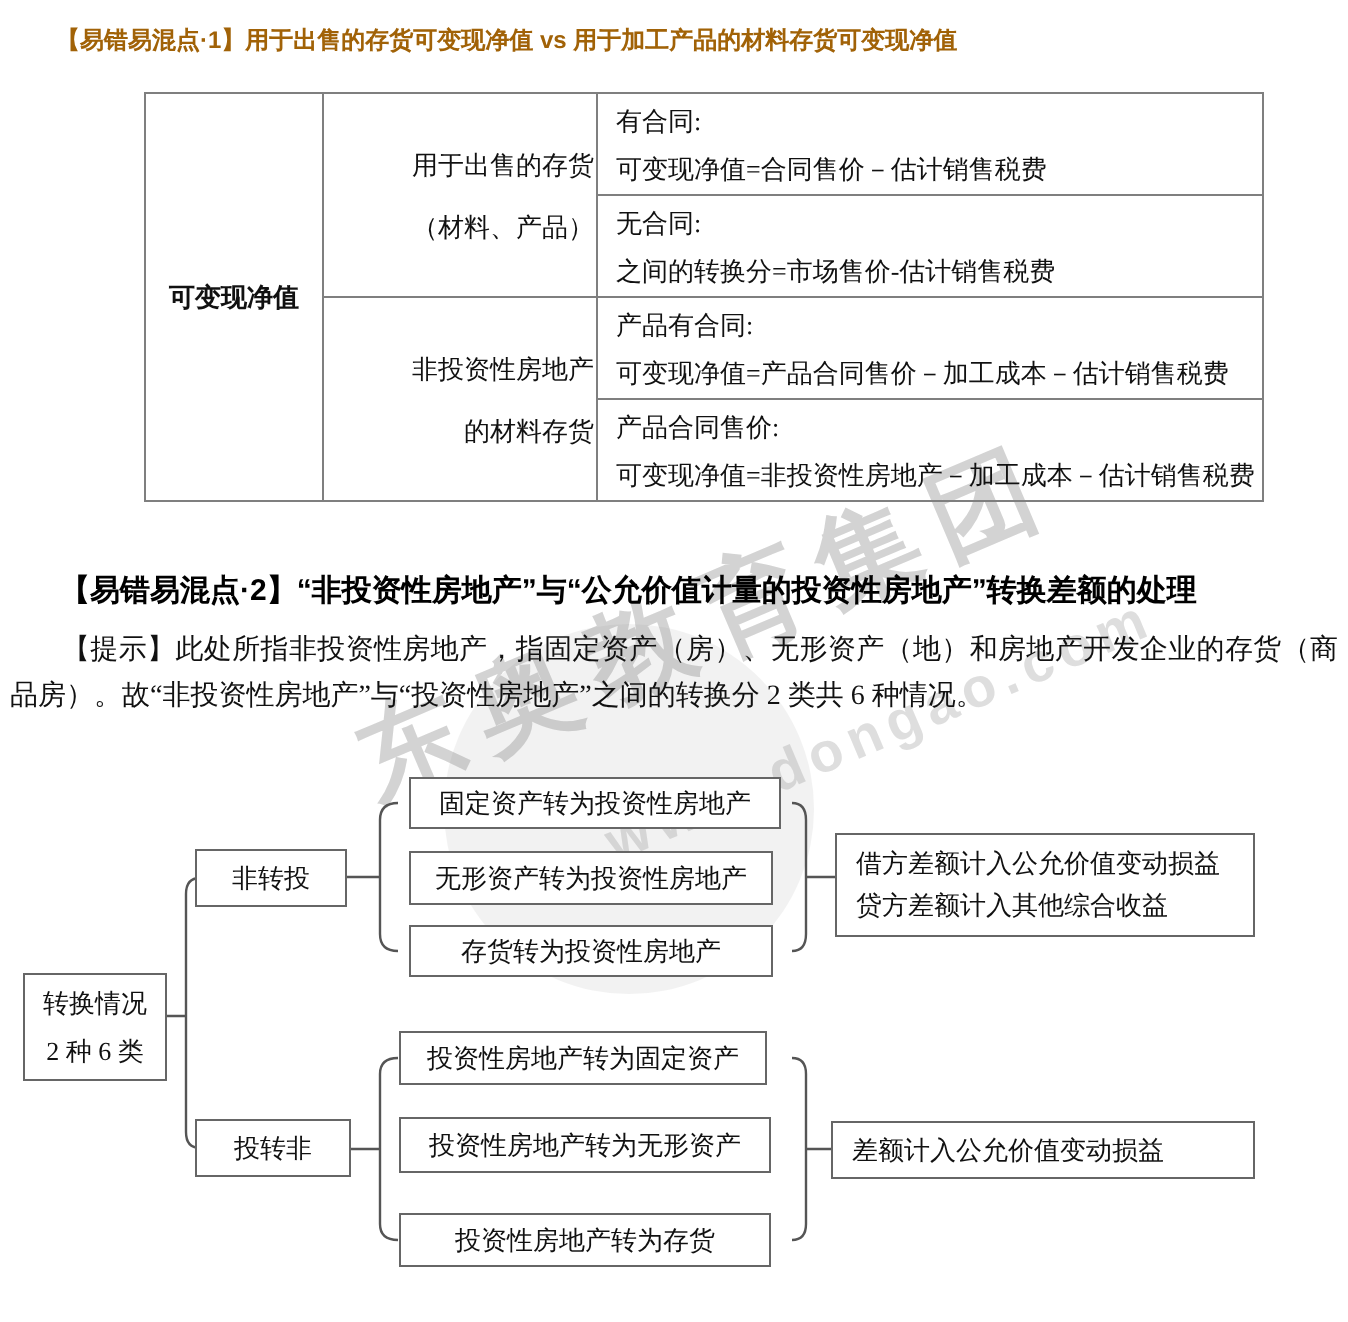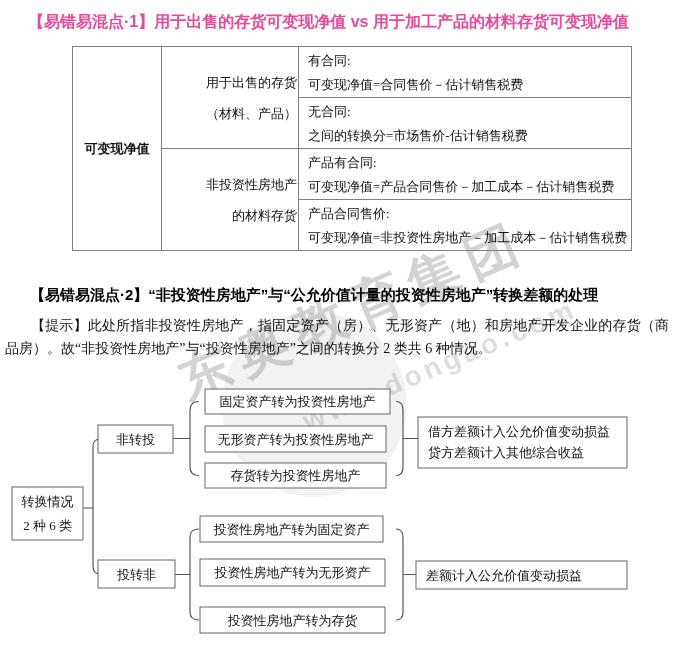--- a/index.html
+++ b/index.html
@@ -8,21 +8,21 @@
     font-family:"Liberation Serif","DejaVu Serif",serif;color:#111;
   }
   .layer-content{position:absolute;inset:0;z-index:1;}
   
   .wm{position:absolute;z-index:0;pointer-events:none;font-family:"Liberation Sans","DejaVu Sans",sans-serif;font-weight:700;white-space:nowrap;}
   .wm-circle{position:absolute;z-index:0;left:222px;top:312px;width:185px;height:185px;border-radius:50%;background:rgba(205,205,205,0.25);}
   .wm-cn{left:168px;top:352px;font-size:52px;letter-spacing:10px;color:rgba(140,140,140,0.38);transform:rotate(-23deg);transform-origin:left top;}
   .wm-en{left:298px;top:408px;font-size:28px;letter-spacing:4px;color:rgba(160,160,160,0.35);transform:rotate(-23deg);transform-origin:left top;}
   
   .h1{position:absolute;left:28px;top:12px;width:640px;font-family:"Liberation Sans","DejaVu Sans",sans-serif;
-      font-weight:700;font-size:16px;color:#ec4899;white-space:nowrap;}
+      font-weight:700;font-size:12px;color:#a16207;white-space:nowrap;}
   .h2{position:absolute;left:30px;top:286px;width:640px;font-family:Liberation Sans, sans-serif;
       font-weight:700;font-size:15px;color:#000;white-space:nowrap;}
   
   .note{position:absolute;left:5px;top:314px;width:664px;font-size:14px;line-height:23px;
         text-align:justify;text-indent:26px;color:#111;}
   
   .nrv-table{position:absolute;left:72px;top:46px;border-collapse:collapse;table-layout:fixed;font-size:13px;color:#111;}
   .nrv-table td{border:1px solid #7f7f7f;box-sizing:border-box;}
   .nrv-table td.c1{width:89px;text-align:center;vertical-align:middle;font-weight:700;}
   .nrv-table td.c2{width:137px;text-align:right;vertical-align:middle;line-height:31px;}

